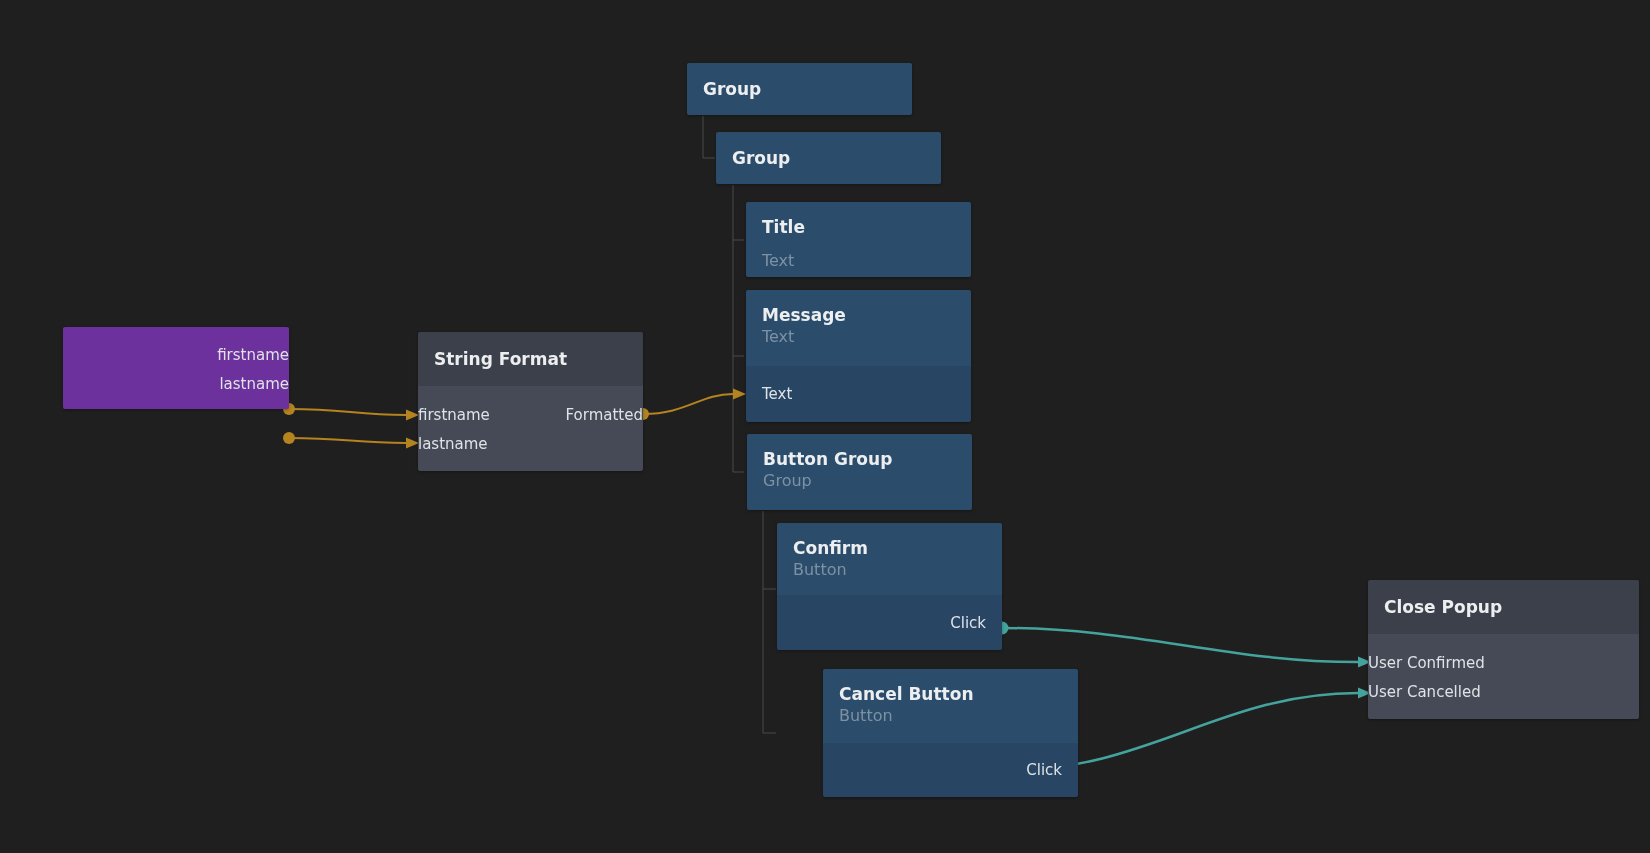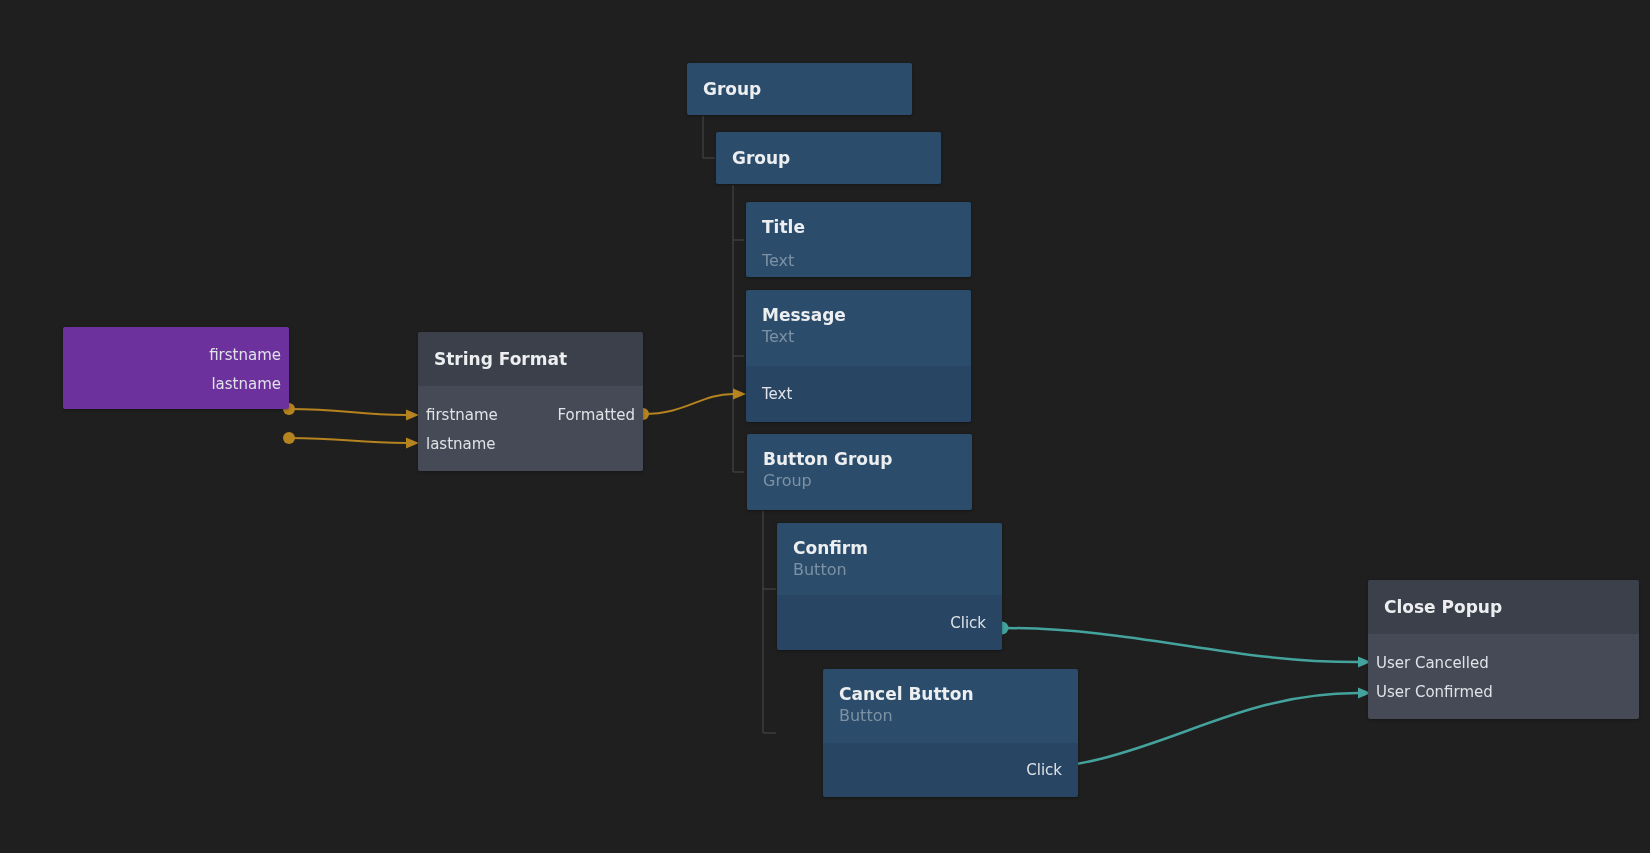--- a/index.html
+++ b/index.html
@@ -15,21 +15,21 @@
   .node .hdr.two{justify-content:flex-start;padding-top:14px;}
   .t{font-size:17px;font-weight:600;color:var(--title_text);line-height:22px;white-space:nowrap;}
   .s{font-size:16px;font-weight:400;color:var(--subtitle_text);line-height:22px;white-space:nowrap;}
   .blue .hdr{background:var(--blue_header);}
   .blue .strip{background:var(--blue_port_strip);display:flex;align-items:center;padding:0 16px;box-sizing:border-box;}
   .gray .hdr{background:var(--gray_header);justify-content:center;}
   .gray .body{background:var(--gray_body);}
   .purple .hdr{background:var(--purple_header);}
   .purple .body{background:var(--purple_body);}
   .body{box-sizing:border-box;padding-top:14px;}
-  .prow{height:29px;display:flex;align-items:center;padding:0 8px;}
+  .prow{height:29px;display:flex;align-items:center;padding:0 0;}
   .prow.right{justify-content:flex-end;}
   .prow.both{justify-content:space-between;}
   .plabel{font-size:15px;color:var(--port_text);white-space:nowrap;}
   .strip .plabel{width:100%;}
   .strip .plabel.out{text-align:right;}
 </style>
 </head>
 <body>
 
 <div id="canvas">
@@ -139,21 +139,21 @@
       </div>
     </div>
   </div>
 
   <div class="node gray" style="left:1368px;top:580px;width:271px;">
     <div class="hdr" style="height:54px;">
       <div class="t">Close Popup</div>
     </div>
     <div class="body" style="height:85px;">
       <div class="prow">
-        <span class="plabel">User Cancelled</span>
+        <span class="plabel">User Confirmed</span>
       </div>
       <div class="prow">
-        <span class="plabel">User Confirmed</span>
+        <span class="plabel">User Cancelled</span>
       </div>
     </div>
   </div>
 
 </div>
 
 </body></html>

